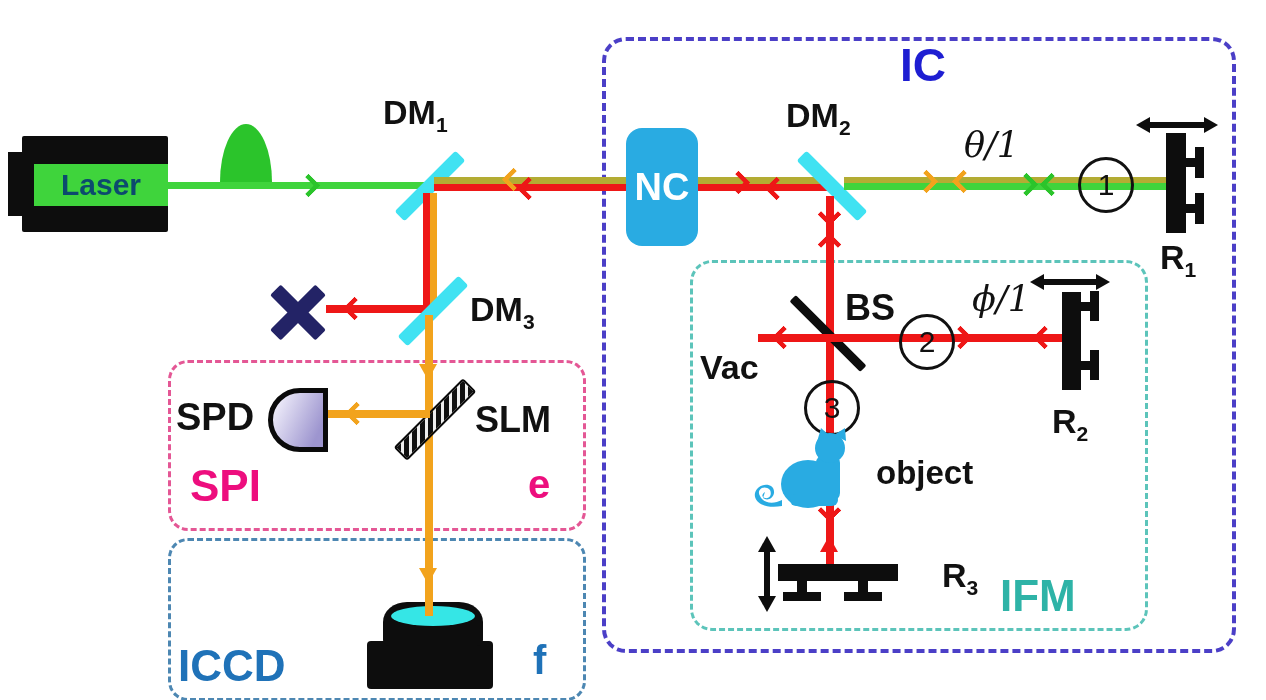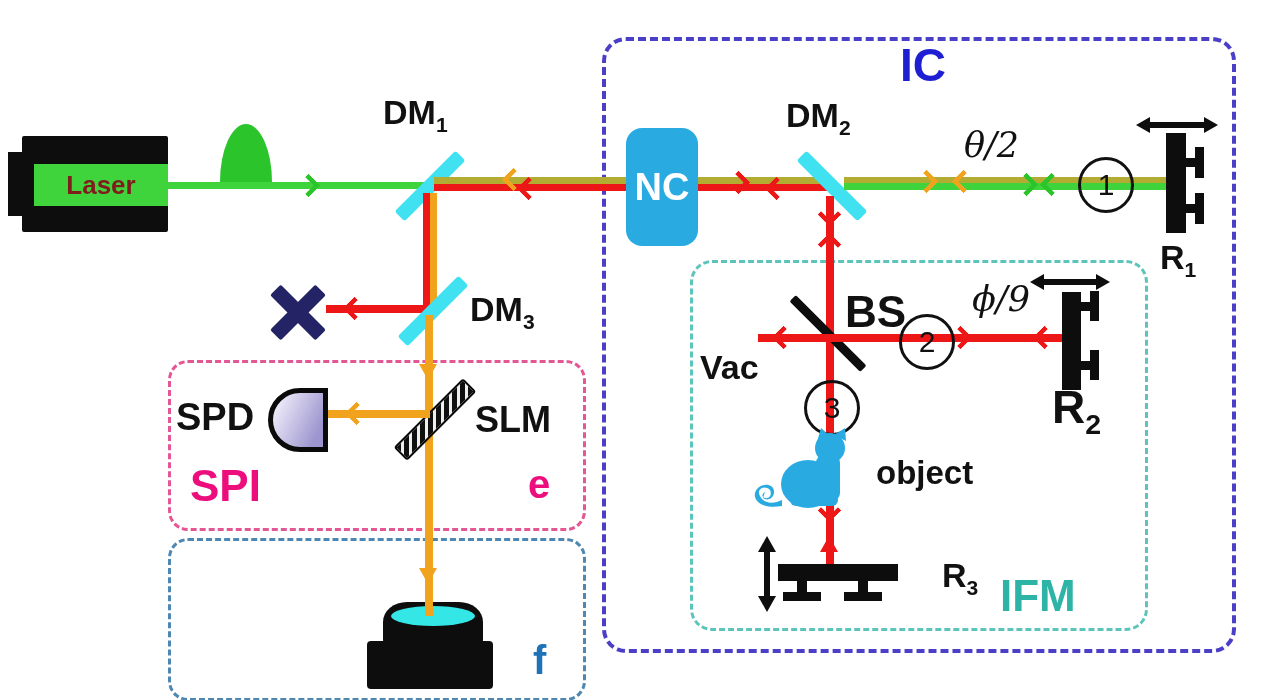--- a/index.html
+++ b/index.html
@@ -37,26 +37,27 @@
   <div class="lbl" style="left:900px;top:42px;font-size:46px;color:var(--ic_label);">IC</div>
 
   <div class="dashed" style="left:690px;top:260px;width:452px;height:365px;border-width:3.5px;border-color:var(--teal_border);border-radius:22px;"></div>
   <div class="lbl" style="left:1000px;top:574px;font-size:44px;color:var(--teal_label);">IFM</div>
 
   <div class="dashed" style="left:168px;top:360px;width:412px;height:165px;border-width:3.5px;border-color:var(--magenta_border);border-radius:20px;"></div>
   <div class="lbl" style="left:190px;top:464px;font-size:44px;color:var(--magenta_label);">SPI</div>
   <div class="lbl" style="left:528px;top:464px;font-size:40px;color:var(--magenta_label);">e</div>
 
   <div class="dashed" style="left:168px;top:538px;width:412px;height:157px;border-width:3.5px;border-color:var(--steel_border);border-radius:20px;"></div>
+  <div class="lbl" style="left:178px;top:644px;font-size:44px;color:var(--steel_label);">ICCD</div>
   <div class="lbl" style="left:533px;top:640px;font-size:40px;color:var(--steel_label);">f</div>
 
   <div class="abs" style="left:8px;top:152px;width:16px;height:64px;background:var(--black);"></div>
   <div class="abs" style="left:22px;top:136px;width:146px;height:96px;background:var(--black);border-radius:2px;"></div>
   <div class="abs" style="left:34px;top:164px;width:134px;height:42px;background:var(--green);display:flex;align-items:center;justify-content:center;">
-    <span class="lbl" style="position:static;font-size:26px;color:#7f1d1d;">Laser</span>
+    <span class="lbl" style="position:static;font-size:30px;color:#0c4a6e;">Laser</span>
   </div>
 
   <div class="beam" style="left:168px;top:182px;width:262px;height:7px;background:var(--green);"></div>
   <div class="abs" style="left:220px;top:124px;width:52px;height:58px;background:var(--green_dark);border-radius:50% 50% 0 0 / 100% 100% 0 0;"></div>
   <i class="chev r" style="left:300px;top:177px;color:var(--green_dark);"></i>
 
   <div class="mirror" style="left:387px;top:179px;width:86px;height:14px;transform:rotate(-45deg);"></div>
   <div class="lbl" style="left:383px;top:95px;font-size:34px;">
     <span>DM</span><sub>1</sub>
   </div>
@@ -79,21 +80,21 @@
   <div class="lbl" style="left:786px;top:98px;font-size:34px;">
     <span>DM</span><sub>2</sub>
   </div>
 
   <div class="beam" style="left:844px;top:177px;width:322px;height:6px;background:var(--olive);"></div>
   <div class="beam" style="left:844px;top:183px;width:322px;height:7px;background:var(--green);"></div>
   <i class="chev r" style="left:918px;top:173px;color:var(--orange);"></i>
   <i class="chev l" style="left:955px;top:173px;color:var(--orange);"></i>
   <i class="chev r" style="left:1018px;top:176px;color:var(--green_dark);"></i>
   <i class="chev l" style="left:1043px;top:176px;color:var(--green_dark);"></i>
-  <div class="greek" style="left:964px;top:128px;">θ/2</div>
+  <div class="greek" style="left:964px;top:128px;">θ/1</div>
   <div class="circle-marker" style="left:1078px;top:157px;">
     <span>1</span>
   </div>
 
   <div class="bar" style="left:1166px;top:133px;width:20px;height:100px;"></div>
   <div class="bar" style="left:1186px;top:158px;width:11px;height:9px;"></div>
   <div class="bar" style="left:1195px;top:147px;width:9px;height:31px;"></div>
   <div class="bar" style="left:1186px;top:204px;width:11px;height:9px;"></div>
   <div class="bar" style="left:1195px;top:193px;width:9px;height:31px;"></div>
   <div class="bar" style="left:1148px;top:122px;width:58px;height:6px;"></div>
@@ -101,41 +102,41 @@
   <i class="tri r" style="left:1204px;top:117px;color:var(--black);"></i>
   <div class="lbl" style="left:1160px;top:240px;font-size:34px;">
     <span>R</span><sub>1</sub>
   </div>
 
   <div class="beam" style="left:826px;top:196px;width:8px;height:372px;background:var(--red);"></div>
   <i class="chev d" style="left:821px;top:206px;color:var(--red);"></i>
   <i class="chev u" style="left:821px;top:236px;color:var(--red);"></i>
 
   <div class="bar" style="left:778px;top:329px;width:100px;height:9px;transform:rotate(45deg);border-radius:2px;"></div>
-  <div class="lbl" style="left:845px;top:290px;font-size:44px;font-weight:600;">BS</div>
+  <div class="lbl" style="left:845px;top:290px;font-size:36px;font-weight:600;">BS</div>
 
   <div class="beam" style="left:758px;top:334px;width:306px;height:8px;background:var(--red);"></div>
   <i class="chev l" style="left:775px;top:329px;color:var(--red);"></i>
   <div class="circle-marker" style="left:899px;top:314px;">
     <span>2</span>
   </div>
   <i class="chev r" style="left:952px;top:329px;color:var(--red);"></i>
-  <div class="greek" style="left:972px;top:282px;">ϕ/9</div>
+  <div class="greek" style="left:972px;top:282px;">ϕ/1</div>
   <i class="chev l" style="left:1036px;top:329px;color:var(--red);"></i>
   <div class="lbl" style="left:700px;top:350px;font-size:34px;font-weight:600;">Vac</div>
 
   <div class="bar" style="left:1062px;top:292px;width:19px;height:98px;"></div>
   <div class="bar" style="left:1081px;top:302px;width:10px;height:9px;"></div>
   <div class="bar" style="left:1090px;top:291px;width:9px;height:30px;"></div>
   <div class="bar" style="left:1081px;top:361px;width:10px;height:9px;"></div>
   <div class="bar" style="left:1090px;top:350px;width:9px;height:30px;"></div>
   <div class="bar" style="left:1042px;top:279px;width:56px;height:6px;"></div>
   <i class="tri l" style="left:1030px;top:274px;color:var(--black);"></i>
   <i class="tri r" style="left:1096px;top:274px;color:var(--black);"></i>
-  <div class="lbl" style="left:1052px;top:384px;font-size:46px;">
+  <div class="lbl" style="left:1052px;top:404px;font-size:34px;">
     <span>R</span><sub>2</sub>
   </div>
 
   <div class="circle-marker" style="left:804px;top:380px;">
     <span>3</span>
   </div>
 
   <svg class="abs" style="left:748px;top:428px;" width="112" height="82" viewBox="0 0 112 82">
     <g fill="var(--cat_blue)">
       <path d="M34,78 C12,82 2,70 9,61 C15,54 27,56 26,65 C25,71 19,73 15,70 L17,64 C14,66 13,69 17,70 C22,71 24,66 22,62 C16,56 8,62 12,68 C16,76 26,76 34,72 Z"></path>

